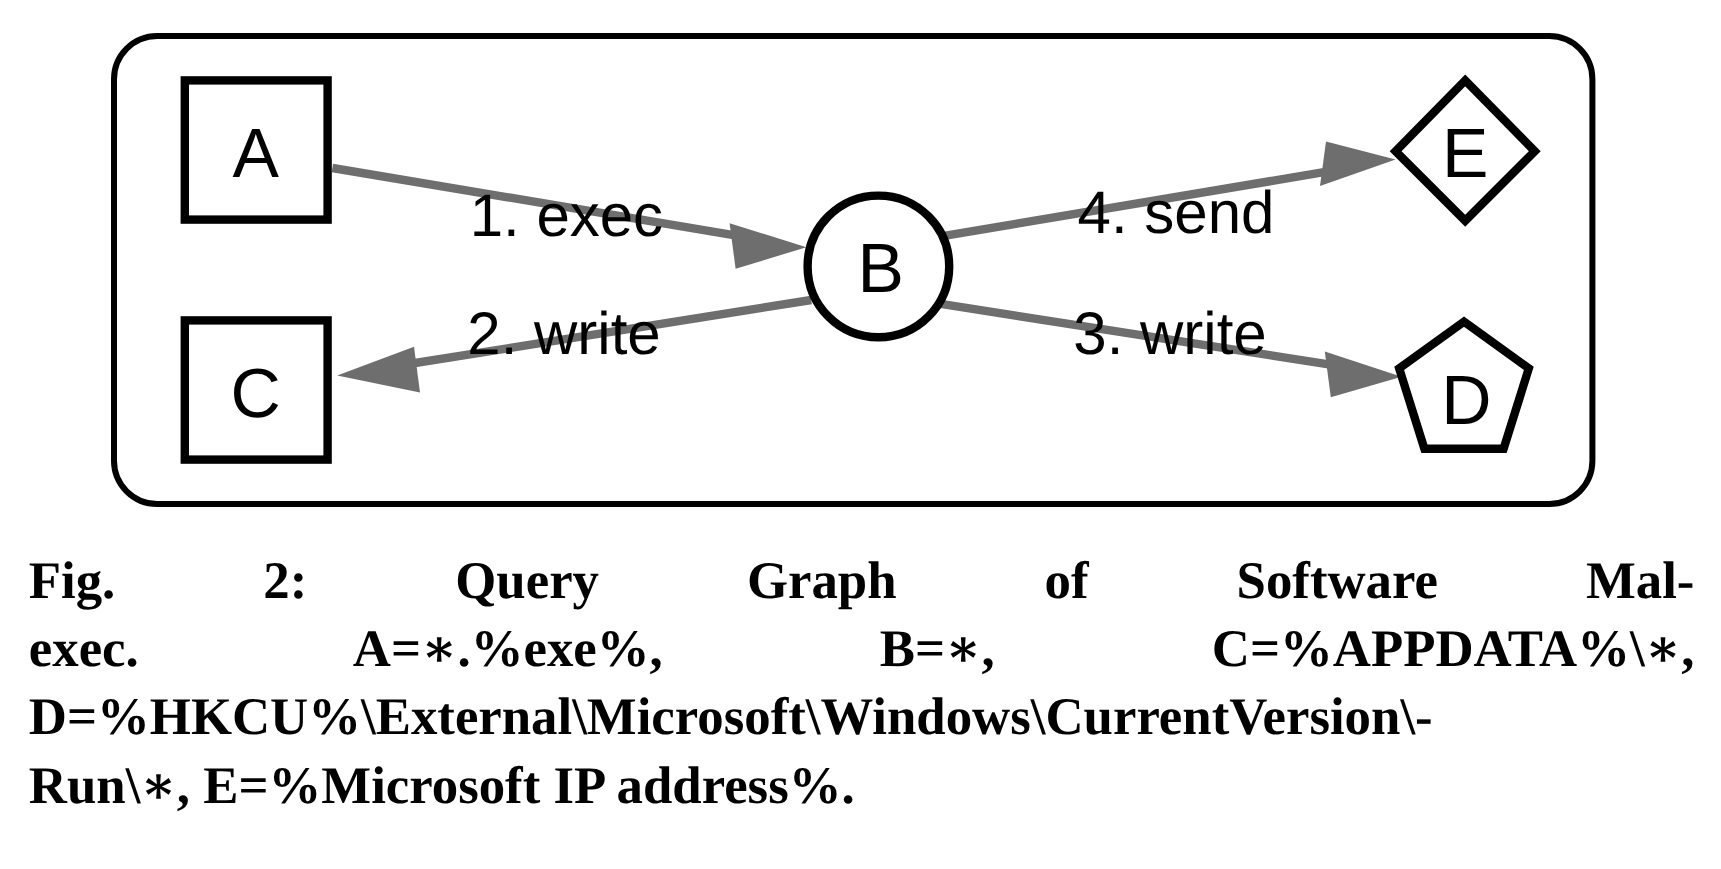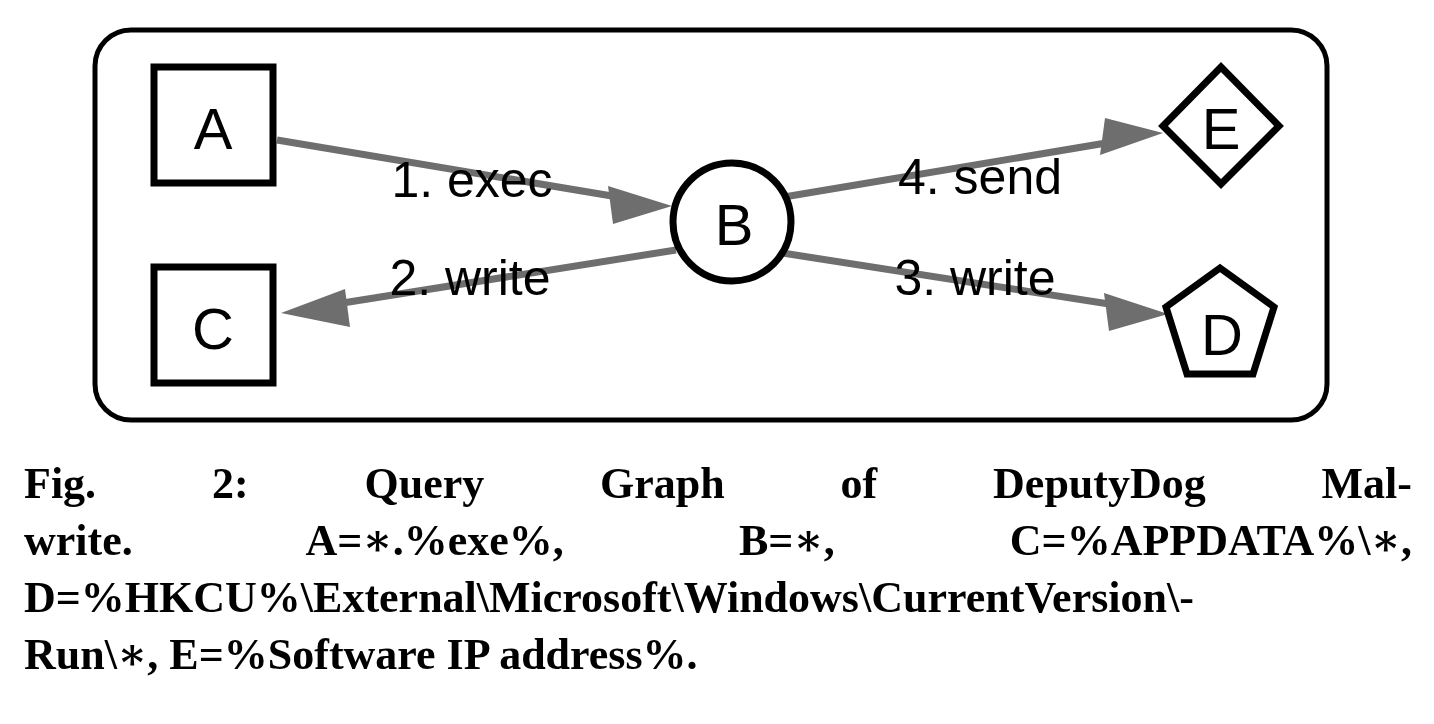--- a/index.html
+++ b/index.html
@@ -156,19 +156,19 @@
       </g>
 
       <text class="edge-label" x="472" y="180" fill="#000000">1. exec</text>
       <text class="edge-label" x="470" y="278" fill="#000000">2. write</text>
       <text class="edge-label" x="975" y="278" fill="#000000">3. write</text>
       <text class="edge-label" x="980" y="177" fill="#000000">4. send</text>
     </svg>
   </div>
 
   <div id="caption" style="color: rgb(0, 0, 0);">
-    <span class="cap-line justified">Fig. 2: Query Graph of DeputyDog Mal-</span>
-    <span class="cap-line justified">write. A=∗.%exe%, B=∗, C=%APPDATA%\∗,</span>
+    <span class="cap-line justified">Fig. 2: Query Graph of Software Mal-</span>
+    <span class="cap-line justified">exec. A=∗.%exe%, B=∗, C=%APPDATA%\∗,</span>
     <span class="cap-line justified">D=%HKCU%\External\Microsoft\Windows\CurrentVersion\-</span>
-    <span class="cap-line last">Run\∗, E=%Software IP address%.</span>
+    <span class="cap-line last">Run\∗, E=%Microsoft IP address%.</span>
   </div>
 
 </div>
 
 </body></html>

